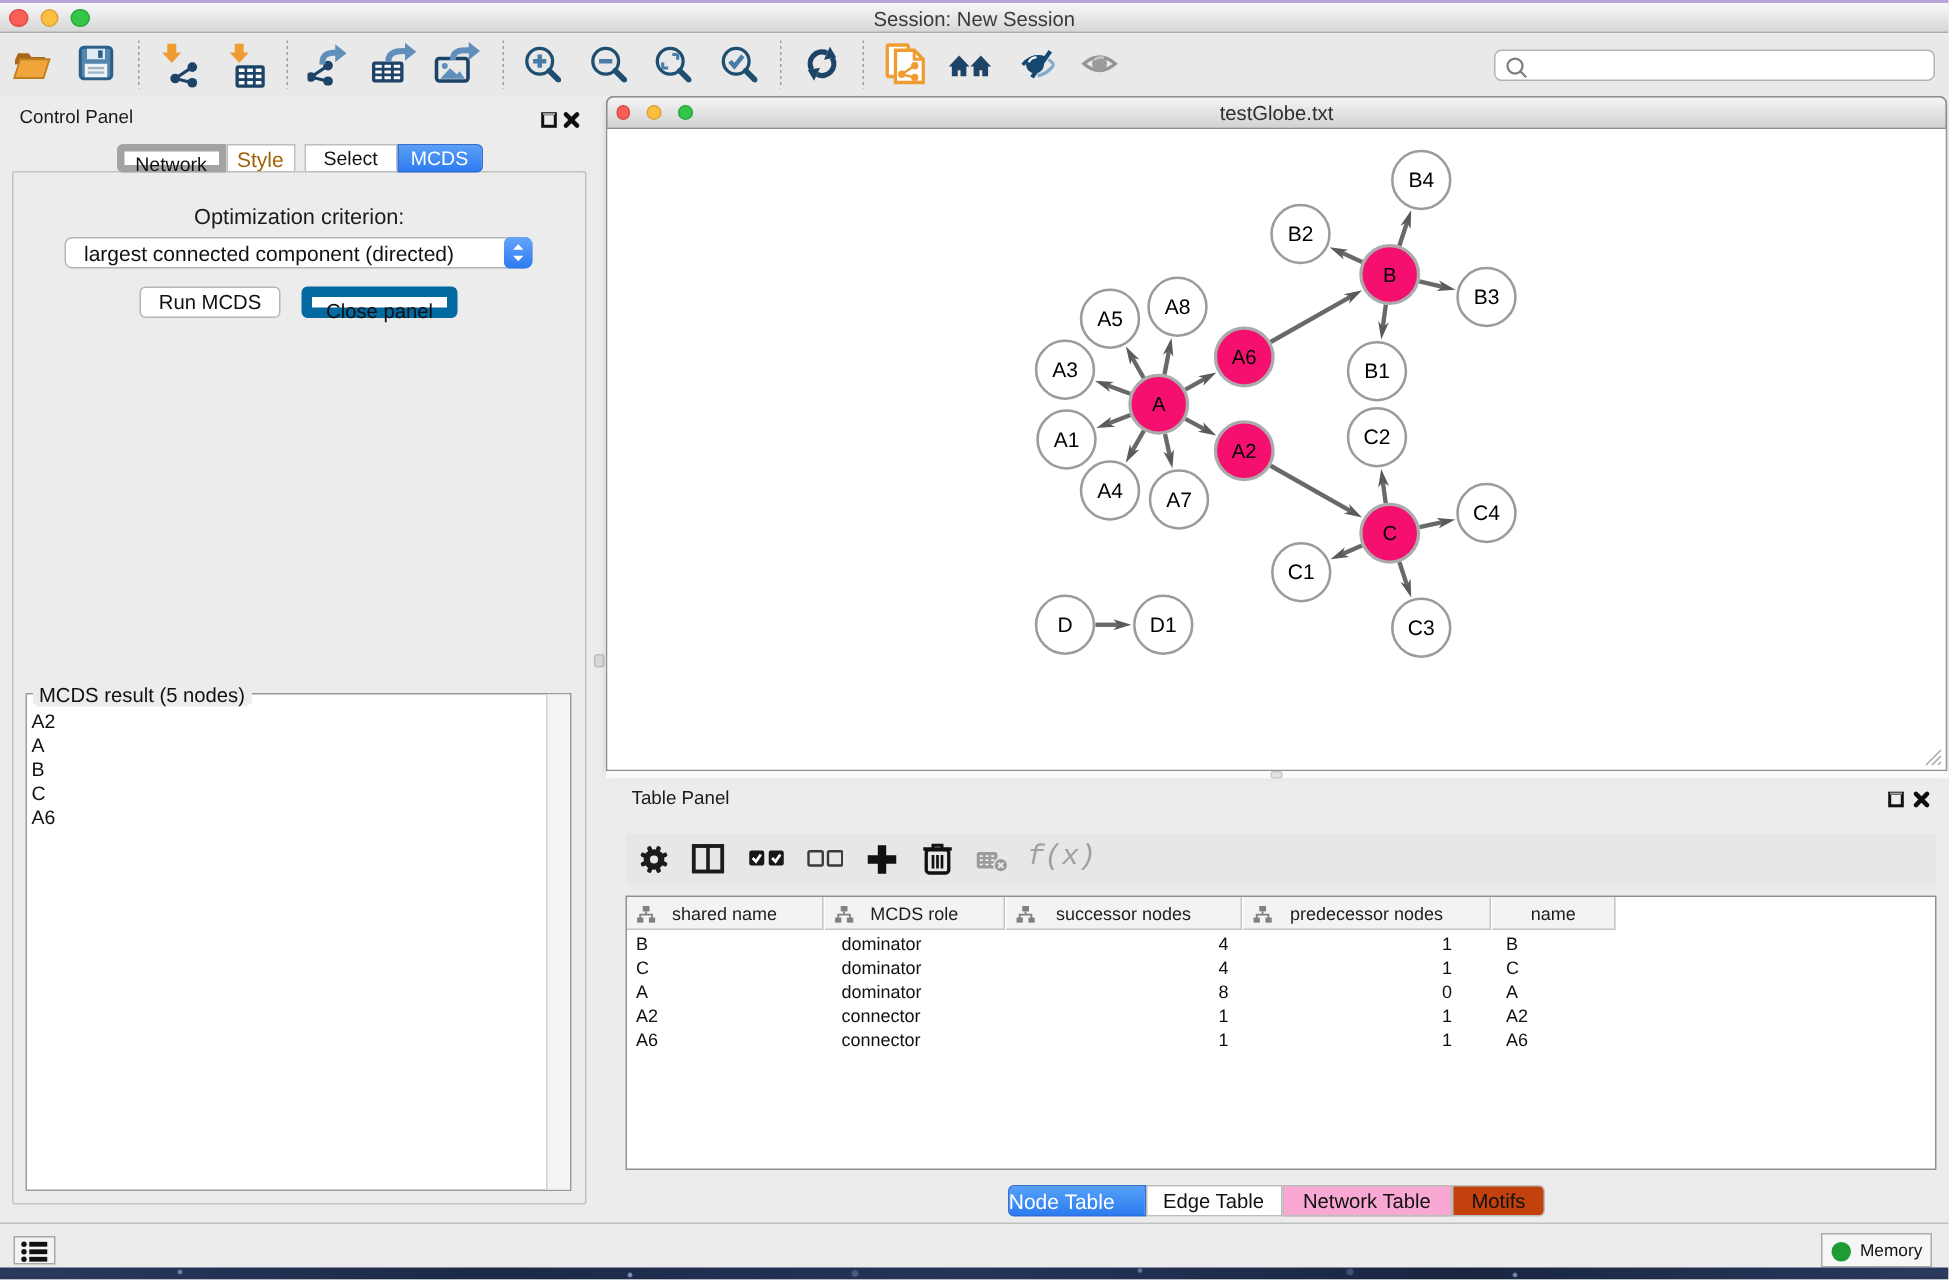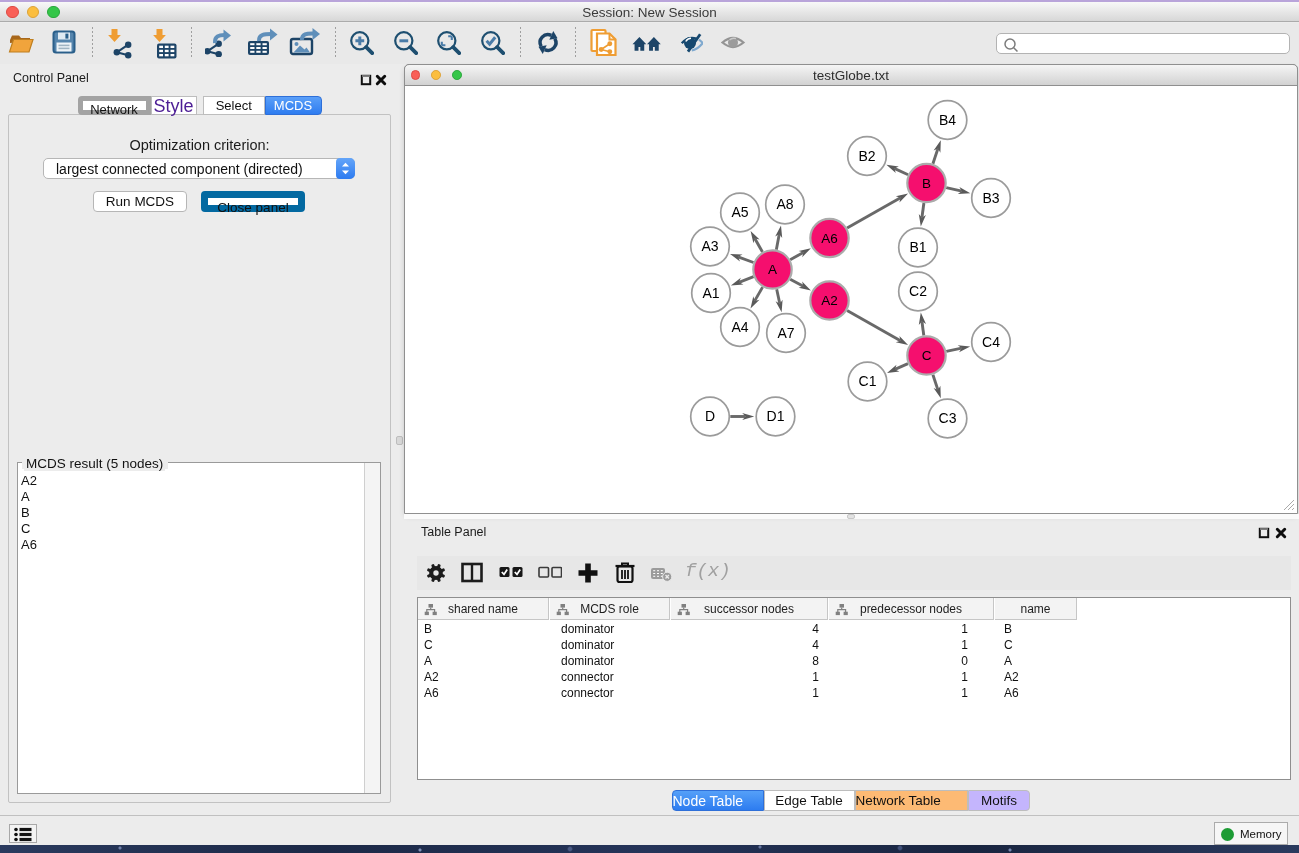--- a/index.html
+++ b/index.html
@@ -136,21 +136,21 @@
 <svg style="position:absolute;left:360px;top:74px" width="12" height="12" viewBox="0 0 12 12">
     <rect x="1.8" y="1.8" width="8.4" height="8.4" fill="none" stroke="#111" stroke-width="2"></rect>
     <path d="M2 2 h8" stroke="#9a9a9a" stroke-width="1.4"></path>
   </svg>
 <svg style="position:absolute;left:375px;top:74px" width="12" height="12" viewBox="0 0 12 12">
     <path d="M2.3 2.3 L9.7 9.7 M9.7 2.3 L2.3 9.7" stroke="#0d0d0d" stroke-width="3" stroke-linecap="round"></path>
   </svg>
 <div class="abs" style="left:8px;top:114px;width:383px;height:689px;background:#ececec;border:1px solid #c2c2c2;border-radius:2px"></div>
 <div class="abs" style="left:77px;top:96px;height:19px"></div>
 <div class="abs" style="left:77.5px;top:96px;width:73.0px;height:19px;background:#fff;color:#111;border:5px solid #a3a3a3;border-top-left-radius:4px;border-bottom-left-radius:4px;font-size:13px;text-align:center;line-height:18px;margin-right:-1px">Network</div>
-<div class="abs" style="left:150.5px;top:96px;width:46px;height:19px;background:#fff;color:#4c1d95;border:1px solid #bdbdbd;font-size:18px;text-align:center;line-height:18px;margin-right:-1px">Style</div>
+<div class="abs" style="left:150.5px;top:96px;width:46px;height:19px;background:#fff;color:#a16207;border:1px solid #bdbdbd;font-size:14px;text-align:center;line-height:18px;margin-right:-1px">Style</div>
 <div class="abs" style="left:203px;top:96px;width:61.5px;height:19px;background:#fff;color:#111;border:1px solid #bdbdbd;font-size:13px;text-align:center;line-height:18px;margin-right:-1px">Select</div>
 <div class="abs" style="left:264.5px;top:96px;width:57.0px;height:19px;background:linear-gradient(#5a9ff8,#2e7cf0);color:#fff;border:1px solid #2e6fd8;border-top-right-radius:4px;border-bottom-right-radius:4px;font-size:13px;text-align:center;line-height:18px;margin-right:-1px">MCDS</div>
 <div class="abs" style="left:8px;top:137px;width:383px;text-align:center;font-size:14.5px;color:#1b1b1b">Optimization criterion:</div>
 <div class="abs" style="left:43px;top:158px;width:312px;height:21px;background:#fff;border:1px solid #b6b6b6;border-radius:5px"></div>
 <div class="abs" style="left:56px;top:161px;font-size:14px;color:#111">largest connected component (directed)</div>
 <div class="abs" style="left:336px;top:158px;width:19px;height:21px;background:linear-gradient(#64a5f9,#2d7bf0);border-radius:4px 5px 5px 4px"></div>
 <svg style="position:absolute;left:339px;top:161px" width="13" height="15" viewBox="0 0 13 15">
     <path d="M3 5.5 L6.5 1.8 L10 5.5 Z" fill="#fff"></path>
     <path d="M3 9.5 L6.5 13.2 L10 9.5 Z" fill="#fff"></path>
   </svg>
@@ -377,22 +377,22 @@
 <div class="abs" style="left:719px;top:670px;width:100px;text-align:right;font-size:12px;color:#111">1</div>
 <div class="abs" style="left:868px;top:670px;width:100px;text-align:right;font-size:12px;color:#111">1</div>
 <div class="abs" style="left:1004px;top:670px;font-size:12px;color:#111">A2</div>
 <div class="abs" style="left:424px;top:686px;font-size:12px;color:#111">A6</div>
 <div class="abs" style="left:561px;top:686px;font-size:12px;color:#111">connector</div>
 <div class="abs" style="left:719px;top:686px;width:100px;text-align:right;font-size:12px;color:#111">1</div>
 <div class="abs" style="left:868px;top:686px;width:100px;text-align:right;font-size:12px;color:#111">1</div>
 <div class="abs" style="left:1004px;top:686px;font-size:12px;color:#111">A6</div>
 <div class="abs" style="left:671.5px;top:790px;width:92.0px;height:21px;background:linear-gradient(#55a0f8,#2d7cf0);color:#fff;border:1px solid #2e6fd8;border-top-left-radius:4px;border-bottom-left-radius:4px;font-size:14px;text-align:left;line-height:20px">Node Table</div>
 <div class="abs" style="left:763.5px;top:790px;width:91.0px;height:21px;background:#fff;color:#111;border:1px solid #bdbdbd;font-size:13.5px;text-align:center;line-height:20px">Edge Table</div>
-<div class="abs" style="left:854.5px;top:790px;width:113.5px;height:21px;background:#fdba74;color:#111;border:1px solid #bdbdbd;font-size:13.5px;line-height:20px">Network Table</div>
-<div class="abs" style="left:968px;top:790px;width:62px;height:21px;background:#c4b5fd;color:#111;border:1px solid #bdbdbd;border-top-right-radius:4px;border-bottom-right-radius:4px;font-size:13.5px;text-align:center;line-height:20px">Motifs</div>
+<div class="abs" style="left:854.5px;top:790px;width:113.5px;height:21px;background:#f9a8d4;color:#111;border:1px solid #bdbdbd;font-size:13.5px;text-align:center;line-height:20px">Network Table</div>
+<div class="abs" style="left:968px;top:790px;width:62px;height:21px;background:#c2410c;color:#111;border:1px solid #bdbdbd;border-top-right-radius:4px;border-bottom-right-radius:4px;font-size:13.5px;text-align:center;line-height:20px">Motifs</div>
 <div class="abs" style="left:0;top:815px;width:1299px;height:31px;background:#ececec;border-top:1px solid #c0c0c0"></div>
 <div class="abs" style="left:9px;top:824px;width:28px;height:19px;background:#f3f3f3;border:1px solid #a8a8a8"></div>
 <svg style="position:absolute;left:13px;top:825px" width="21" height="18" viewBox="0 0 21 18">
     <circle cx="3" cy="4.5" r="1.8" fill="#111"></circle>
     <rect x="6.5" y="2.9" width="12" height="3.2" fill="#111"></rect>
     <circle cx="3" cy="9.5" r="1.8" fill="#111"></circle>
     <rect x="6.5" y="7.9" width="12" height="3.2" fill="#111"></rect>
     <circle cx="3" cy="14.5" r="1.8" fill="#111"></circle>
     <rect x="6.5" y="12.9" width="12" height="3.2" fill="#111"></rect>
   </svg>

